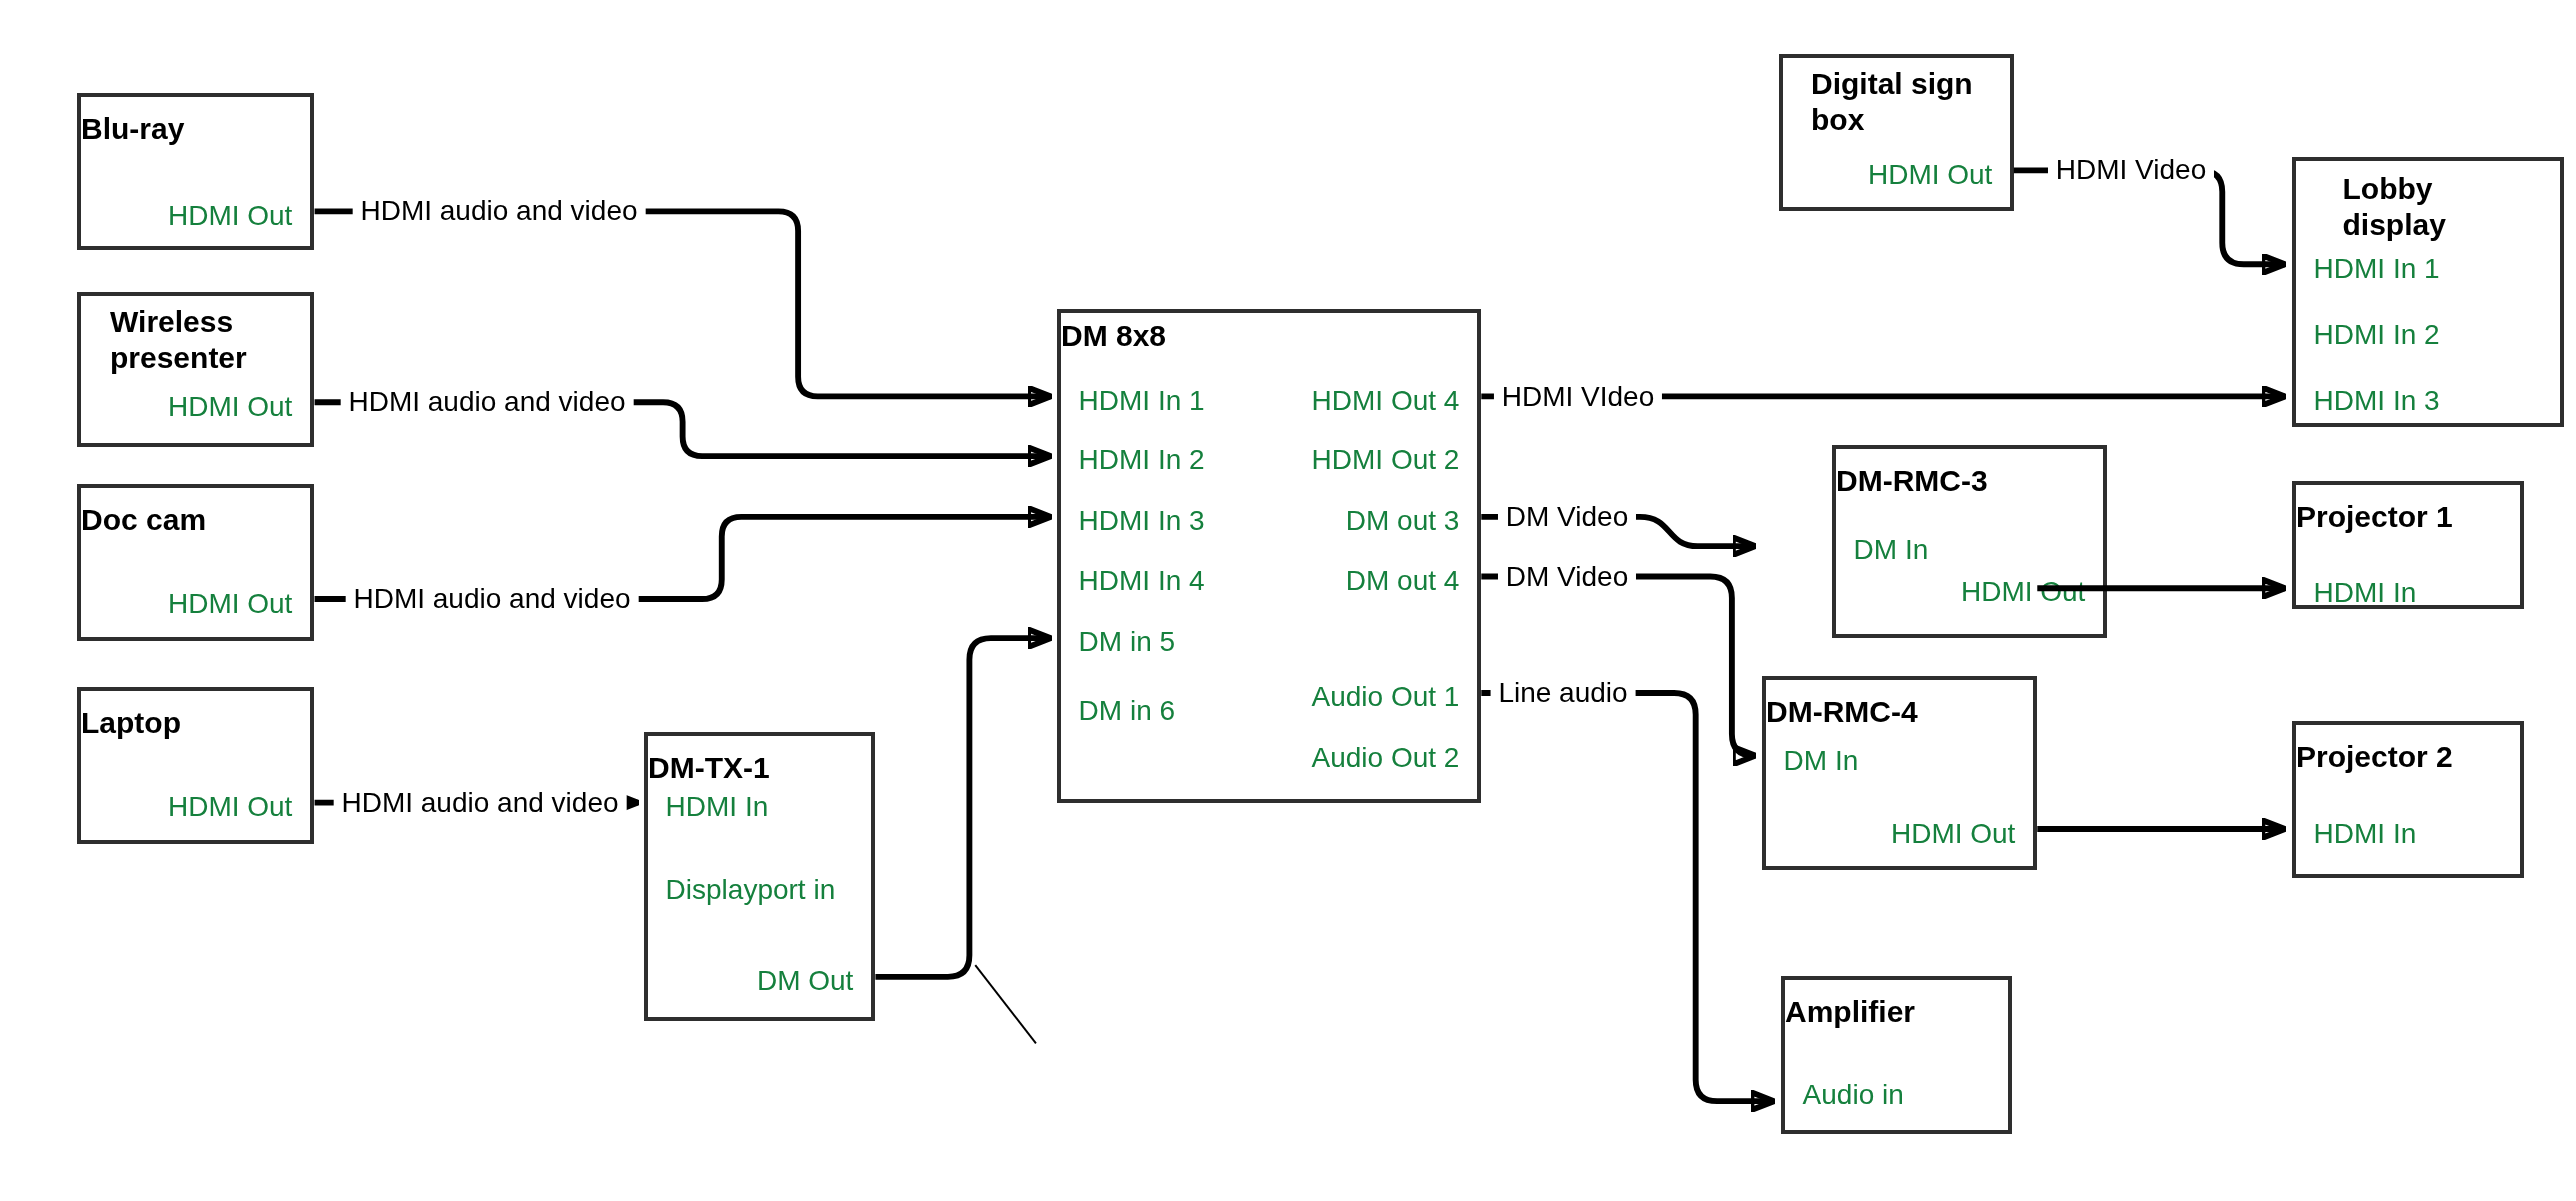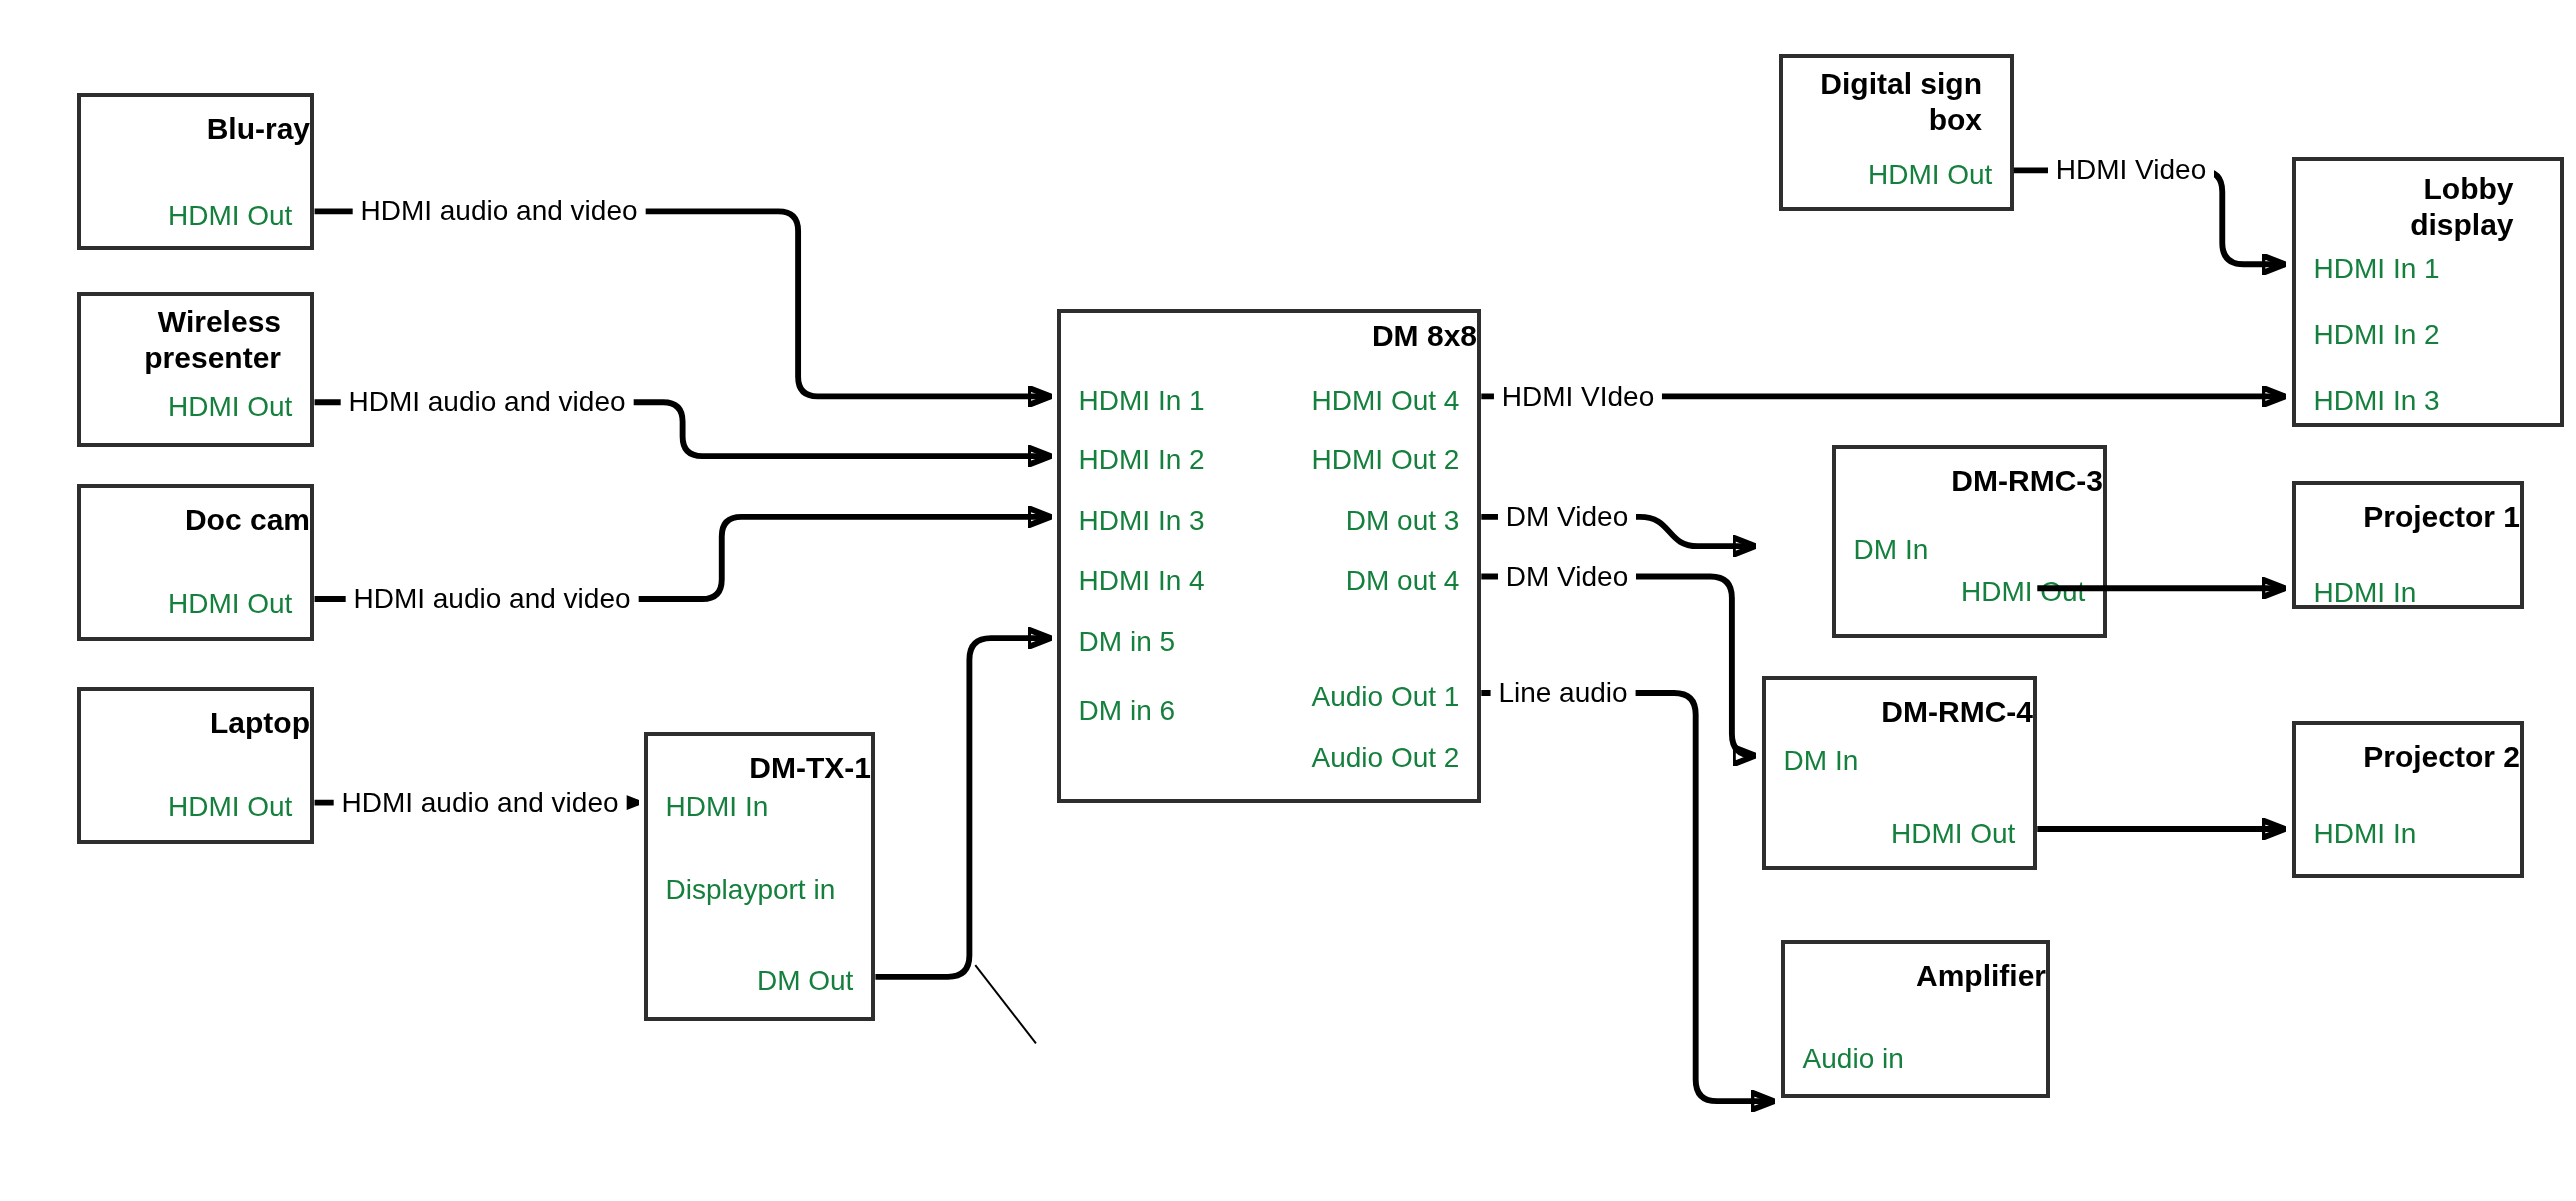--- a/index.html
+++ b/index.html
@@ -1,21 +1,21 @@
 <!DOCTYPE html>
 <html><head>
 <meta charset="utf-8">
 <style>
   html,body{margin:0;padding:0;background:#fff;}
   body{width:2576px;height:1201px;position:relative;overflow:hidden;
        font-family:"Liberation Sans", sans-serif;color:#000;}
   .canvas{position:absolute;left:0;top:0;width:2576px;height:1201px;background:#fff;}
 
   .node{position:absolute;background:#fff;border:4.9px solid #2e2e2e;box-sizing:border-box;z-index:2;}
-  .node .title{font-weight:bold;font-size:30px;line-height:1.2;text-align:right;padding-top:13.7px;color:#000;}
+  .node .title{font-weight:bold;font-size:30px;line-height:1.2;text-align:left;padding-top:13.7px;color:#000;}
   .node .title.t-narrow{max-width:171px;margin:0 auto;}
   .port{position:absolute;font-size:28px;line-height:37px;white-space:nowrap;color:#15803d;}
   .port.l{left:17.6px;}
   .port.r{right:17.6px;}
 
   svg.wires{position:absolute;left:0;top:0;z-index:5;pointer-events:none;}
   svg.wires path{fill:none;stroke:#000;stroke-width:6;}
   svg.wires path.leader{stroke-width:2;}
 
   .cable-label{position:absolute;transform:translate(-50%,-50%);background:#fff;
@@ -122,21 +122,21 @@
     <div class="title">DM-RMC-4</div>
     <span class="port l" style="top:62px">DM In</span>
     <span class="port r" style="top:135px">HDMI Out</span>
   </div>
 
   <div class="node" style="left:2292px;top:721px;width:232px;height:157px">
     <div class="title">Projector 2</div>
     <span class="port l" style="top:90px">HDMI In</span>
   </div>
 
-  <div class="node" style="left:1781px;top:940px;width:269px;height:158px">
+  <div class="node" style="left:1781px;top:976px;width:231px;height:158px">
     <div class="title">Amplifier</div>
     <span class="port l" style="top:96px">Audio in</span>
   </div>
 
   <div class="cable-label" style="left:499px;top:211px">HDMI audio and video</div>
   <div class="cable-label" style="left:487px;top:402px">HDMI audio and video</div>
   <div class="cable-label" style="left:492px;top:599px">HDMI audio and video</div>
   <div class="cable-label" style="left:480px;top:803px">HDMI audio and video</div>
   <div class="cable-label" style="left:1578px;top:397px">HDMI VIdeo</div>
   <div class="cable-label" style="left:1567px;top:517px">DM Video</div>

